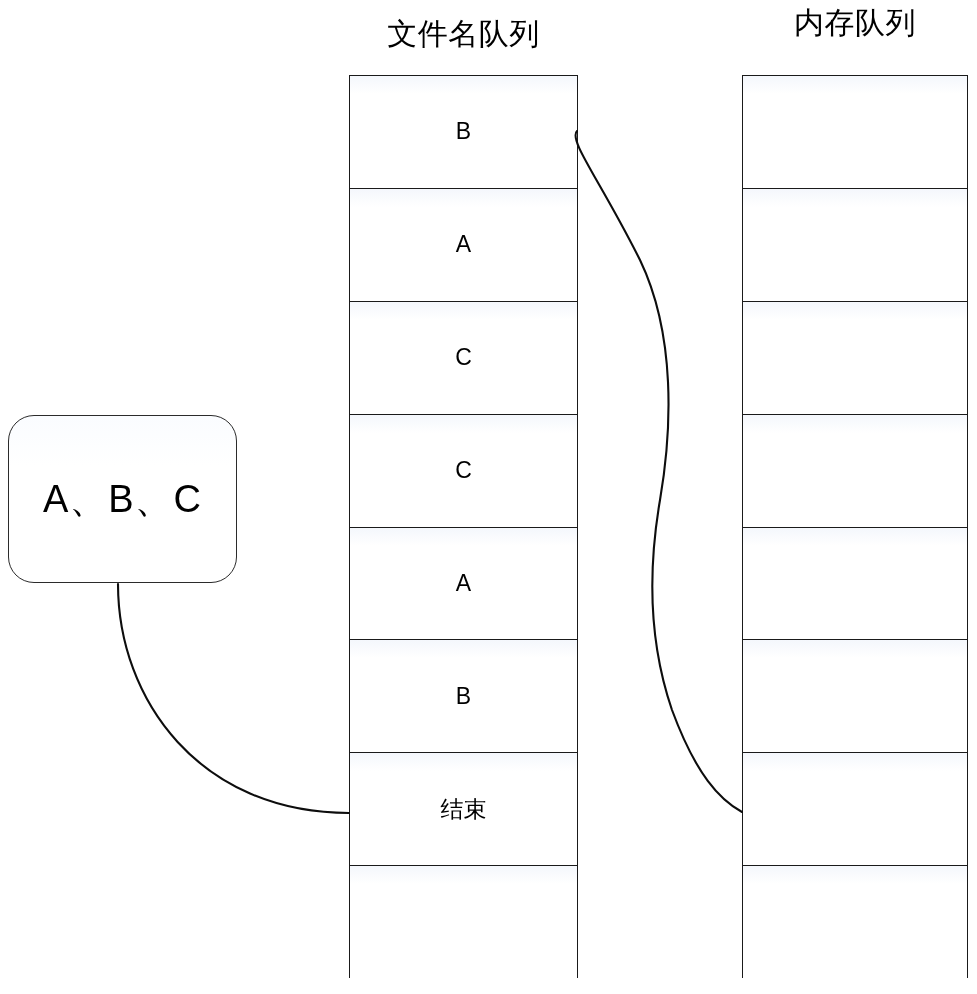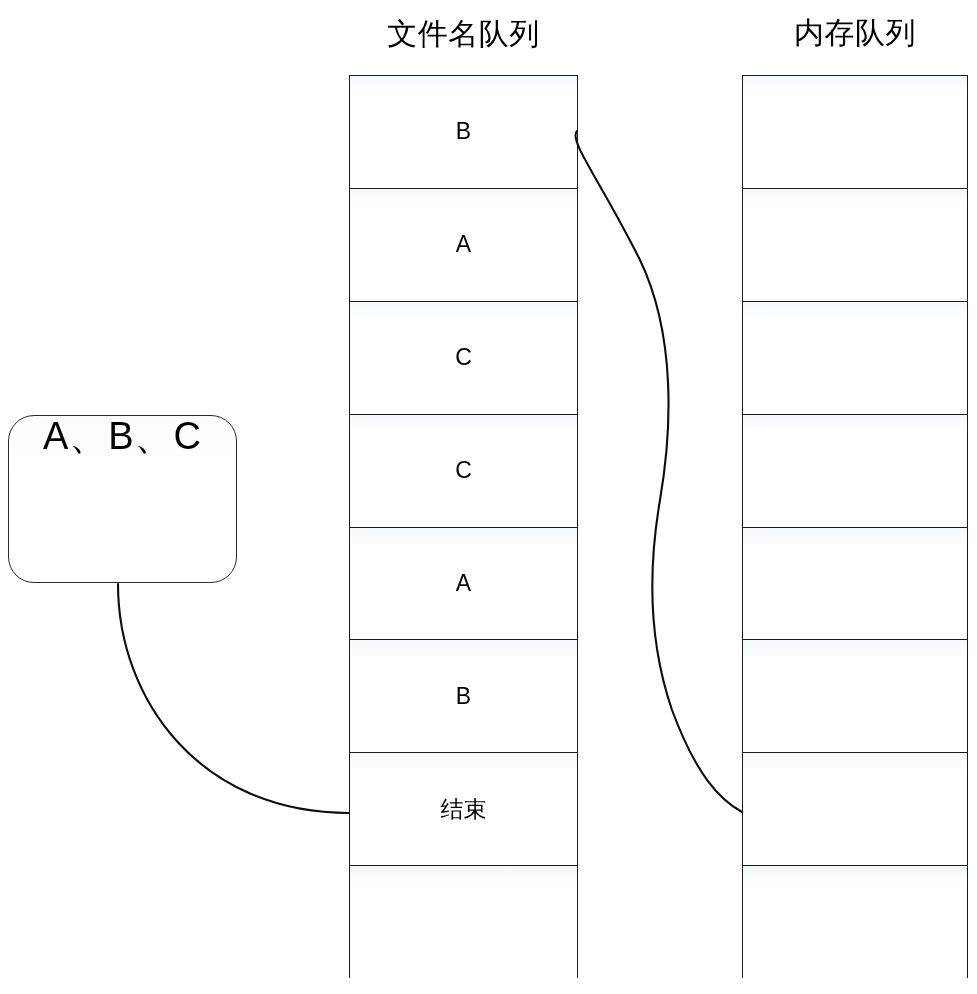--- a/index.html
+++ b/index.html
@@ -26,21 +26,21 @@
     white-space: nowrap;
     letter-spacing: 0.5px;
   }
   #title-filename {
     left: 349px;
     top: 16px;
     width: 229px;
   }
   #title-memory {
     left: 742px;
-    top: 15px;
+    top: 5px;
     width: 226px;
   }
 
   
   .queue {
     position: absolute;
     box-sizing: border-box;
     border: 1.6px solid #1a1a1a;
     background: linear-gradient(to bottom, #fbfcfe 0%, #ffffff 35%);
   }
@@ -85,20 +85,21 @@
     position: absolute;
     left: 8px;
     top: 415px;
     width: 229px;
     height: 168px;
     box-sizing: border-box;
     border: 1.5px solid #2b2b2b;
     border-radius: 26px;
     background: linear-gradient(to bottom, #fafcff 0%, #ffffff 30%);
     display: flex;
+    align-items: center;
     justify-content: center;
   }
   #source-box-label {
     font-size: 38px;
     line-height: 40px;
     color: #000000;
     white-space: nowrap;
     letter-spacing: 1px;
   }
 

